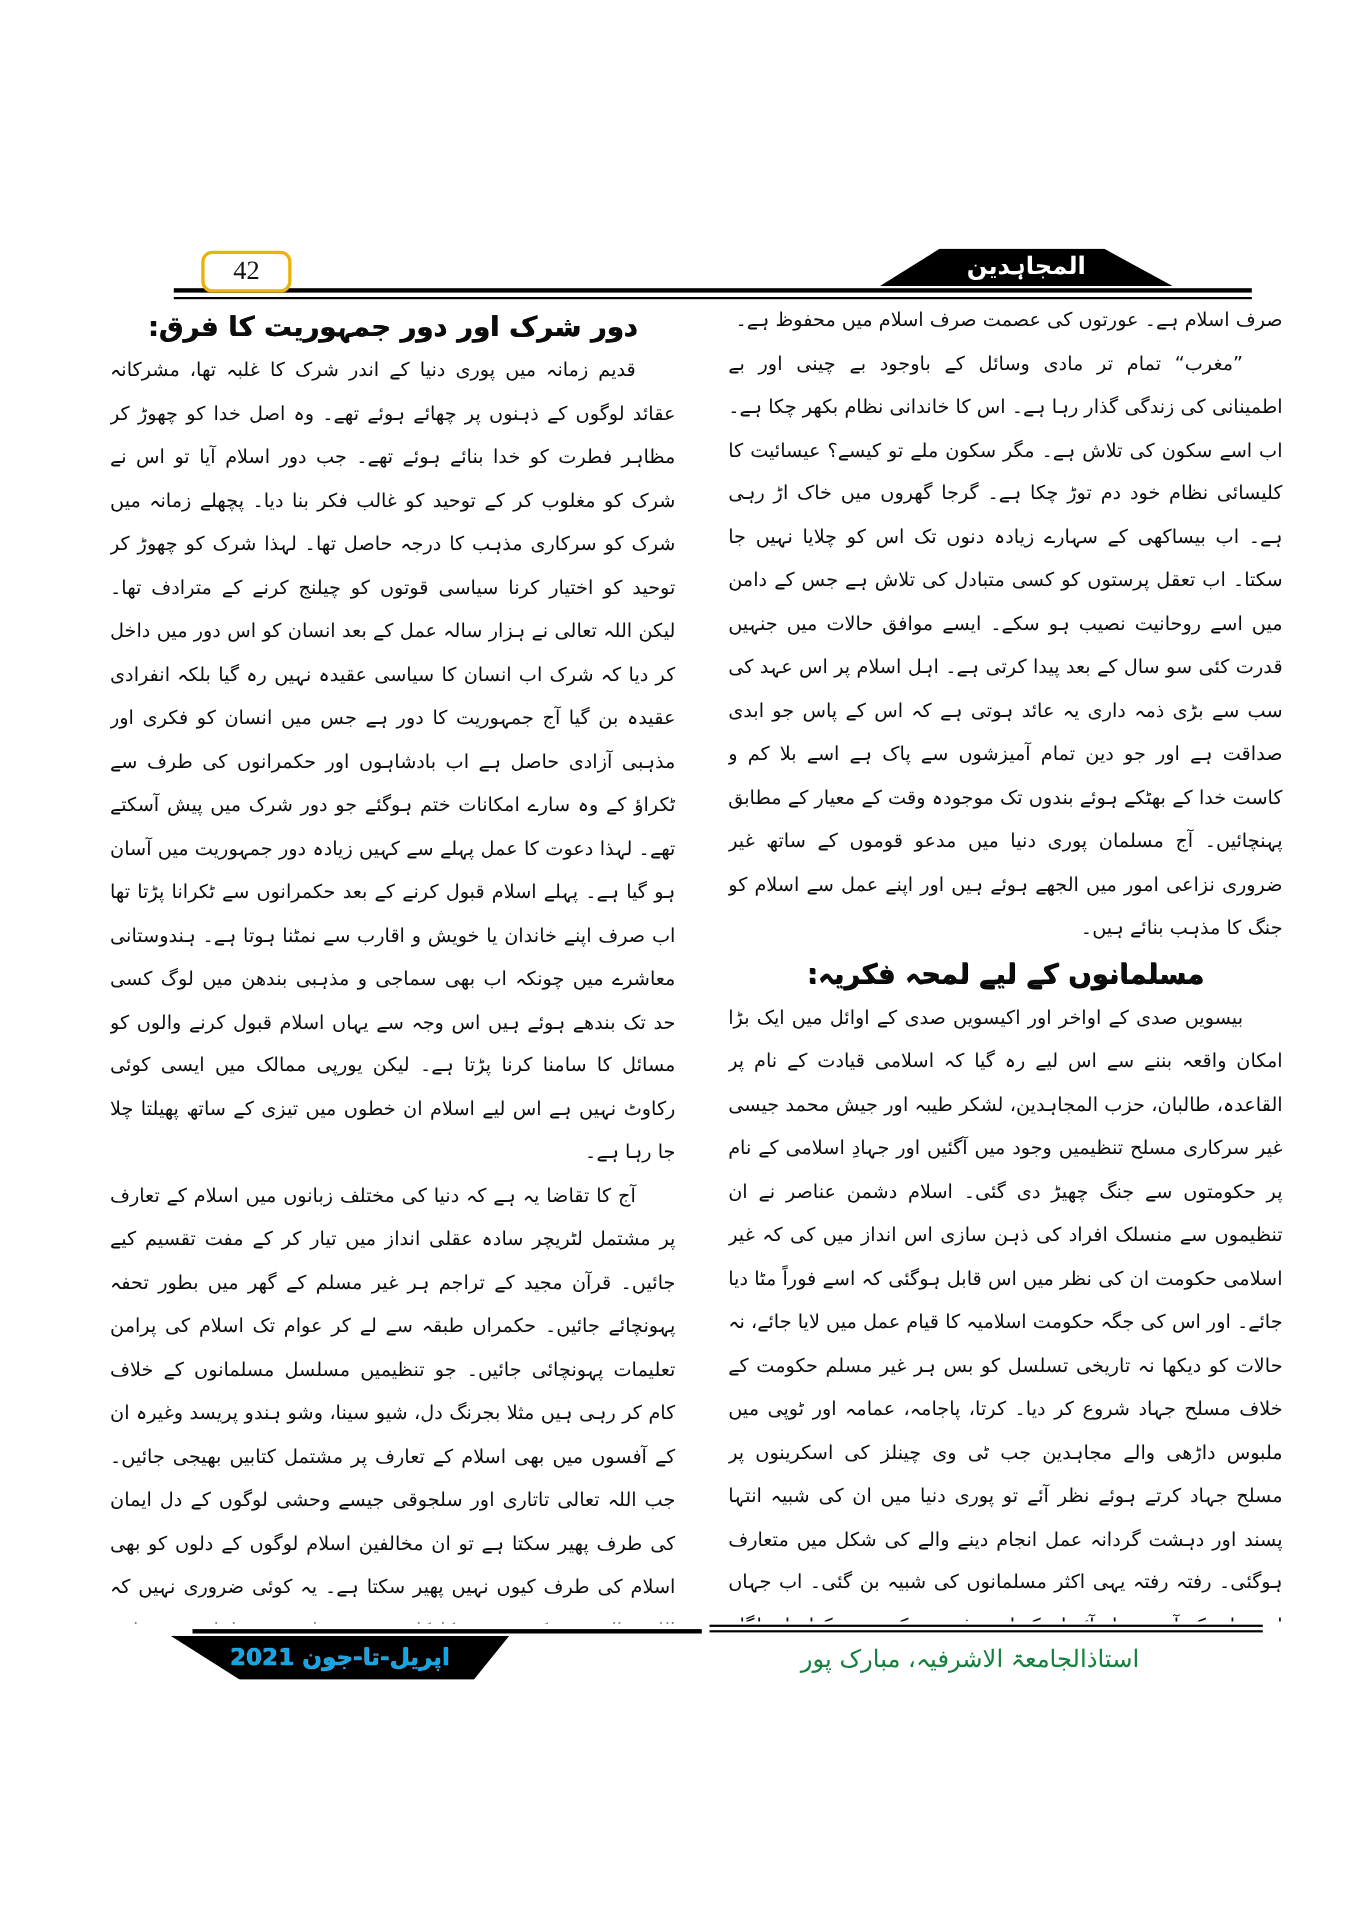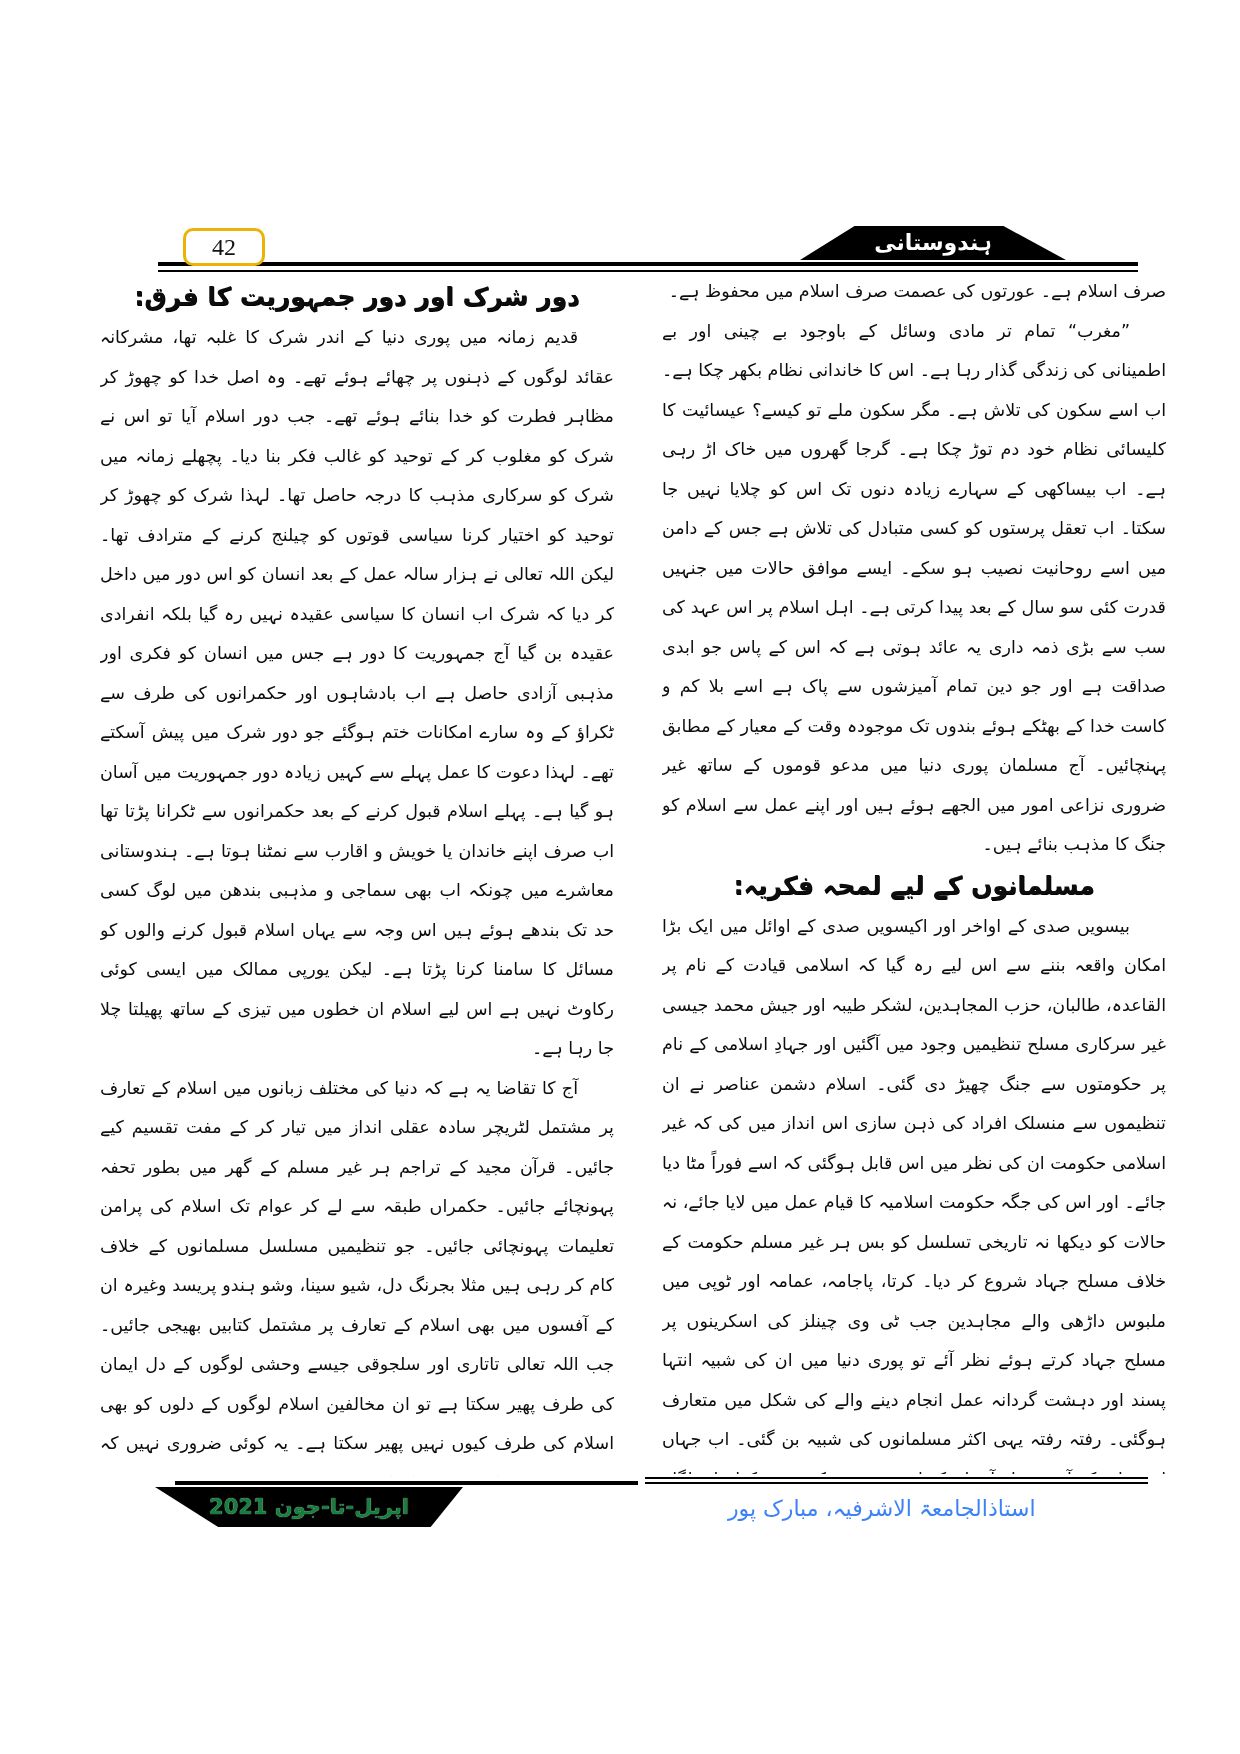--- a/index.html
+++ b/index.html
@@ -68,40 +68,40 @@
     border-top:2px solid #000;border-bottom:2px solid #000;
   }
   .footer-banner{
     position:absolute;left:155px;top:1487px;width:308px;height:40px;
     background:#000;
     -webkit-clip-path:polygon(0% 0%,100% 0%,89.5% 100%,20.5% 100%);
     clip-path:polygon(0% 0%,100% 0%,89.5% 100%,20.5% 100%);
     display:flex;align-items:center;justify-content:center;
   }
   .footer-banner span{
-    color:#15803d;font-size:21px;font-weight:bold;direction:rtl;line-height:1;
+    color:#0ea5e9;font-size:21px;font-weight:bold;direction:rtl;line-height:1;
     text-shadow:0 0 1px #fff;
   }
   .footer-author{
     position:absolute;right:92px;top:1492px;width:420px;
     direction:rtl;text-align:left;
-    font-size:22px;line-height:34px;color:#3b82f6;
+    font-size:22px;line-height:34px;color:#15803d;
   }
 </style>
 </head>
 <body>
 
 <div class="page">
 
   <div class="page-num-box">
     <span>42</span>
   </div>
 
   <div class="header-banner">
-    <span>ہندوستانی</span>
+    <span>المجاہدین</span>
   </div>
 
   <div class="top-rule"></div>
 
   <div class="col col-right">
     <p>صرف اسلام ہے۔ عورتوں کی عصمت صرف اسلام میں محفوظ ہے۔</p>
     <p class="indent">”مغرب“ تمام تر مادی وسائل کے باوجود بے چینی اور بے اطمینانی کی زندگی گذار رہا ہے۔ اس کا خاندانی نظام بکھر چکا ہے۔ اب اسے سکون کی تلاش ہے۔ مگر سکون ملے تو کیسے؟ عیسائیت کا کلیسائی نظام خود دم توڑ چکا ہے۔ گرجا گھروں میں خاک اڑ رہی ہے۔ اب بیساکھی کے سہارے زیادہ دنوں تک اس کو چلایا نہیں جا سکتا۔ اب تعقل پرستوں کو کسی متبادل کی تلاش ہے جس کے دامن میں اسے روحانیت نصیب ہو سکے۔ ایسے موافق حالات میں جنہیں قدرت کئی سو سال کے بعد پیدا کرتی ہے۔ اہل اسلام پر اس عہد کی سب سے بڑی ذمہ داری یہ عائد ہوتی ہے کہ اس کے پاس جو ابدی صداقت ہے اور جو دین تمام آمیزشوں سے پاک ہے اسے بلا کم و کاست خدا کے بھٹکے ہوئے بندوں تک موجودہ وقت کے معیار کے مطابق پہنچائیں۔ آج مسلمان پوری دنیا میں مدعو قوموں کے ساتھ غیر ضروری نزاعی امور میں الجھے ہوئے ہیں اور اپنے عمل سے اسلام کو جنگ کا مذہب بنائے ہیں۔</p>
     <p class="urdu-heading">مسلمانوں کے لیے لمحہ فکریہ:</p>
     <p class="indent">بیسویں صدی کے اواخر اور اکیسویں صدی کے اوائل میں ایک بڑا امکان واقعہ بننے سے اس لیے رہ گیا کہ اسلامی قیادت کے نام پر القاعدہ، طالبان، حزب المجاہدین، لشکر طیبہ اور جیش محمد جیسی غیر سرکاری مسلح تنظیمیں وجود میں آگئیں اور جہادِ اسلامی کے نام پر حکومتوں سے جنگ چھیڑ دی گئی۔ اسلام دشمن عناصر نے ان تنظیموں سے منسلک افراد کی ذہن سازی اس انداز میں کی کہ غیر اسلامی حکومت ان کی نظر میں اس قابل ہوگئی کہ اسے فوراً مٹا دیا جائے۔ اور اس کی جگہ حکومت اسلامیہ کا قیام عمل میں لایا جائے، نہ حالات کو دیکھا نہ تاریخی تسلسل کو بس ہر غیر مسلم حکومت کے خلاف مسلح جہاد شروع کر دیا۔ کرتا، پاجامہ، عمامہ اور ٹوپی میں ملبوس داڑھی والے مجاہدین جب ٹی وی چینلز کی اسکرینوں پر مسلح جہاد کرتے ہوئے نظر آئے تو پوری دنیا میں ان کی شبیہ انتہا پسند اور دہشت گردانہ عمل انجام دینے والے کی شکل میں متعارف ہوگئی۔ رفتہ رفتہ یہی اکثر مسلمانوں کی شبیہ بن گئی۔ اب جہاں اس حلیہ کے آدمی نظر آئے ان کو اسی فریم ورک میں دیکھا جانے لگا۔ اب بجائے اس کے کہ اسلام کی طرف لوگوں کی واپسی ہوتی پوری دنیا کے غیر مسلم اقوام اسلام سے برگشتہ اور مسلمانوں سے متوحش ہوگئیں۔ اور یورپ کے اسلام کی طرف آنے کا اتنا بڑا امکان دہشت گردانہ عمل کے ارتکاب کے سبب واقعہ بننے سے رہ گیا۔</p>
   </div>

